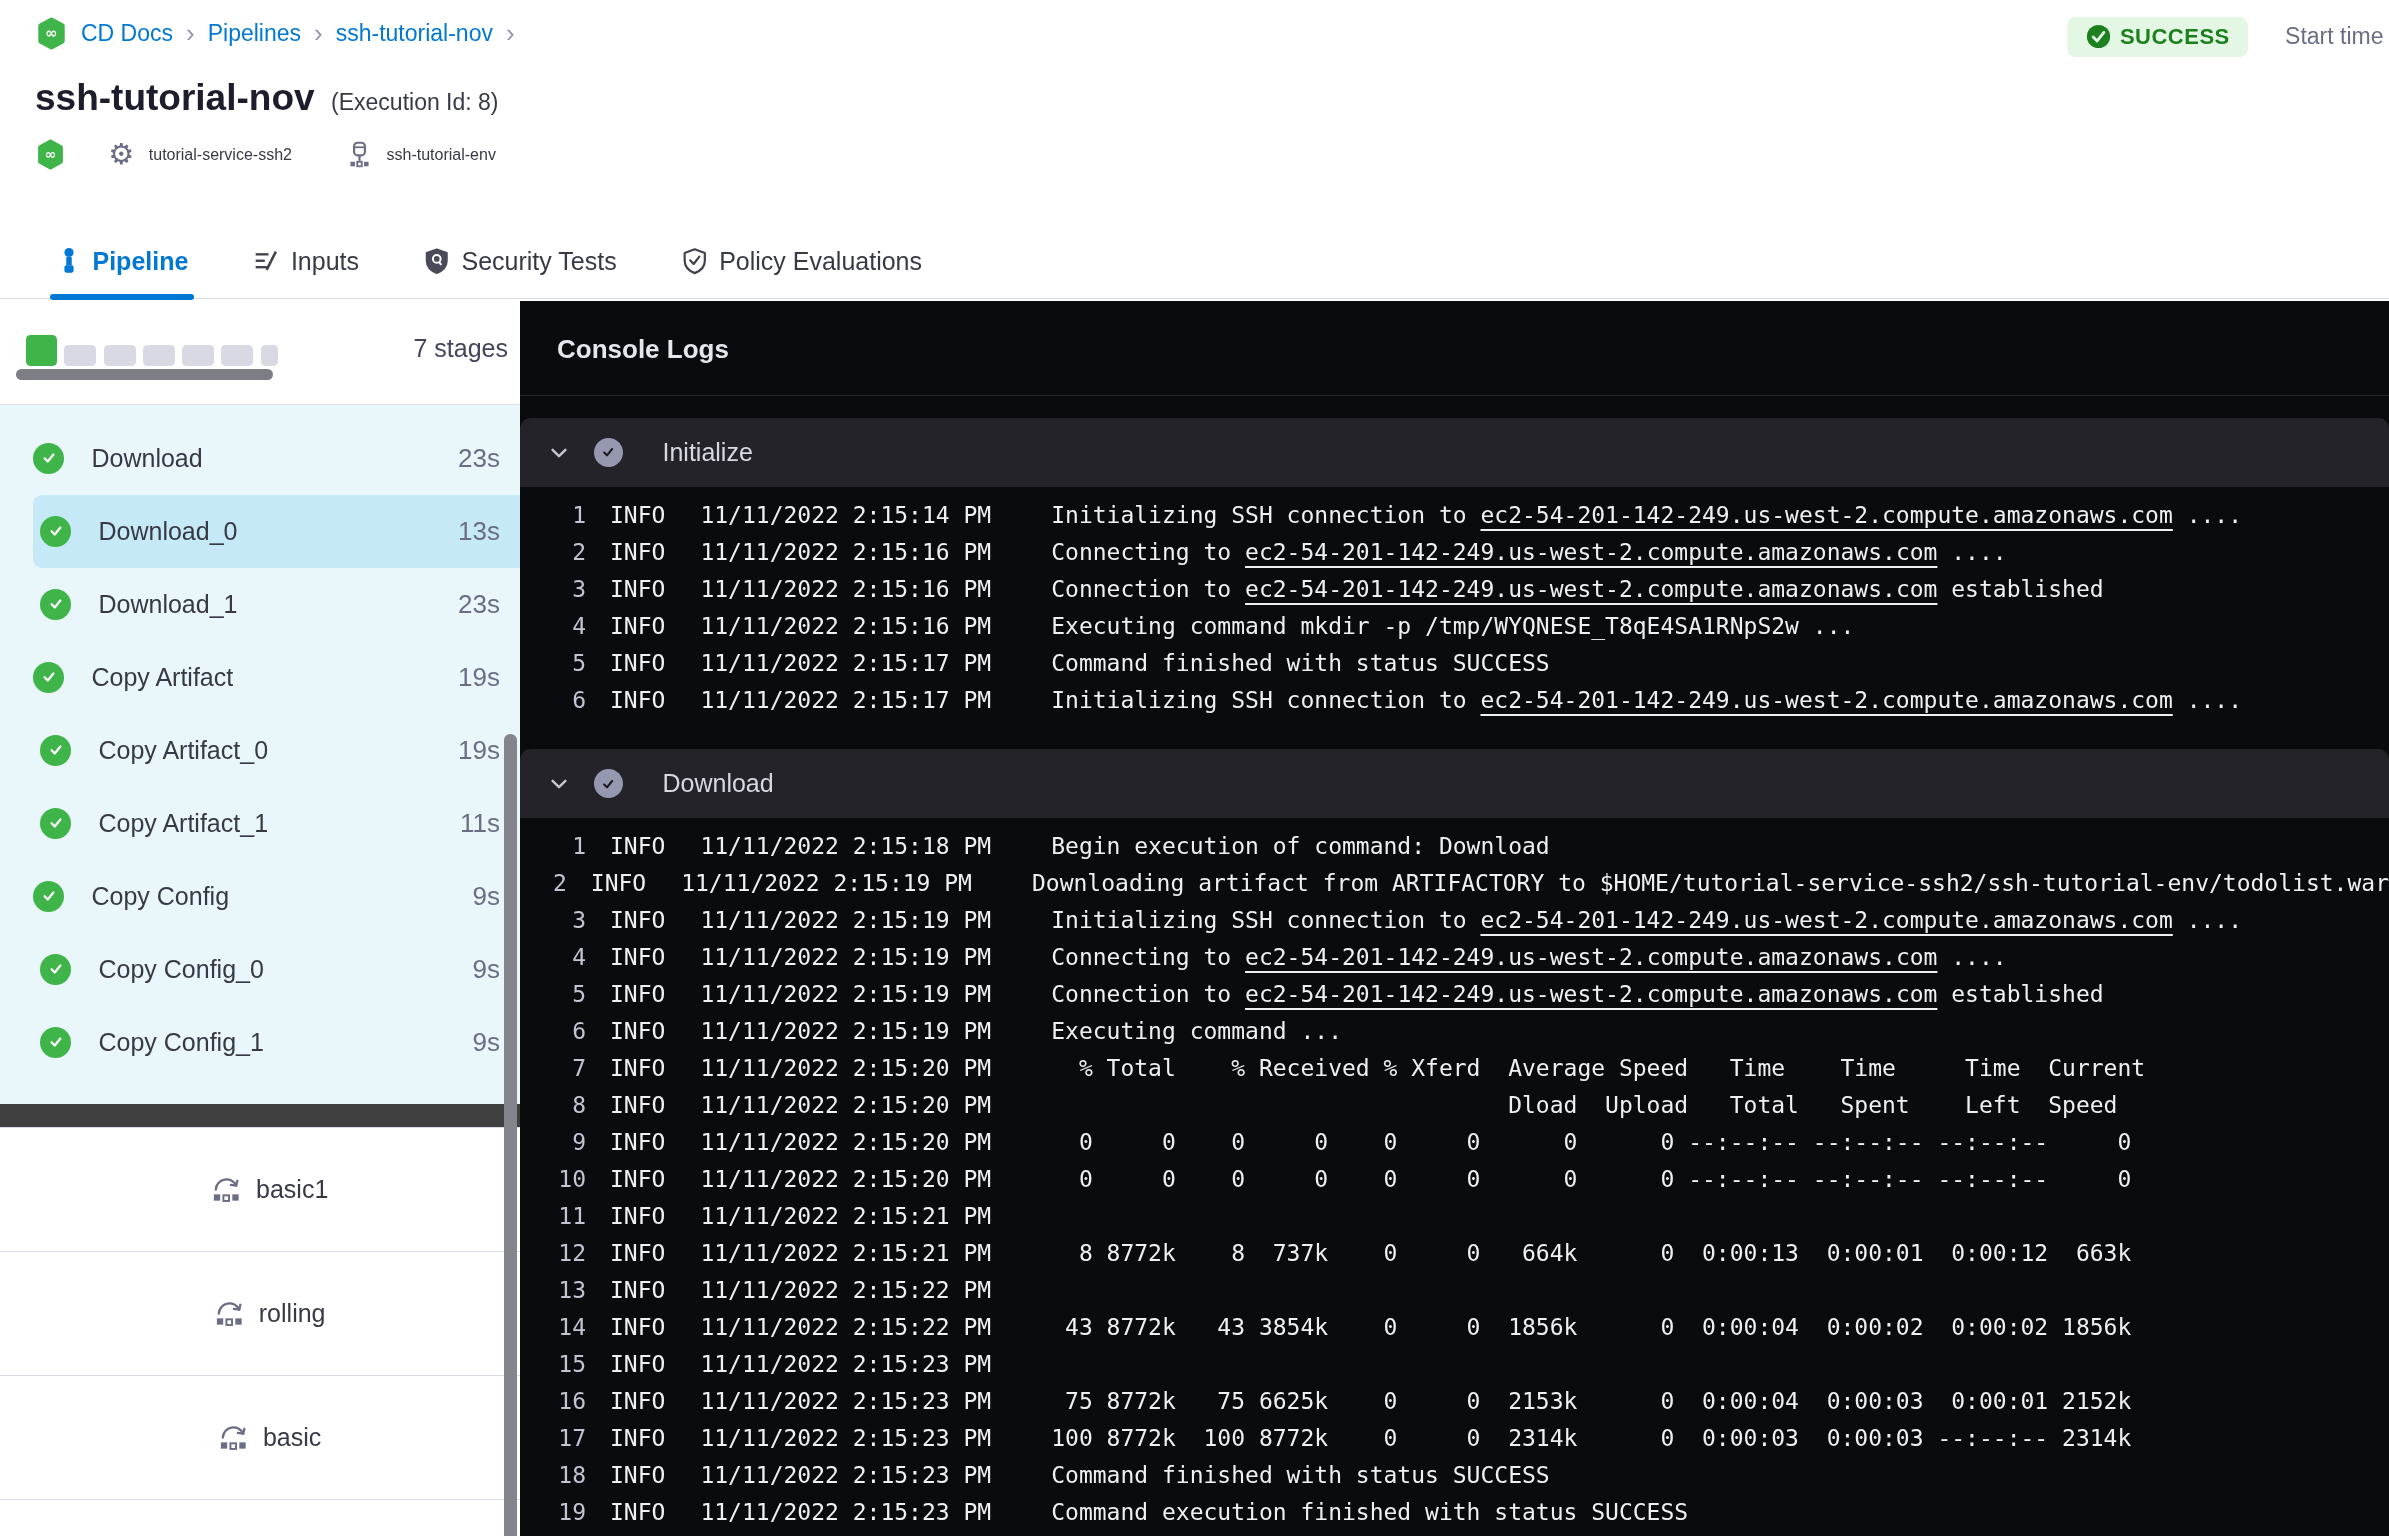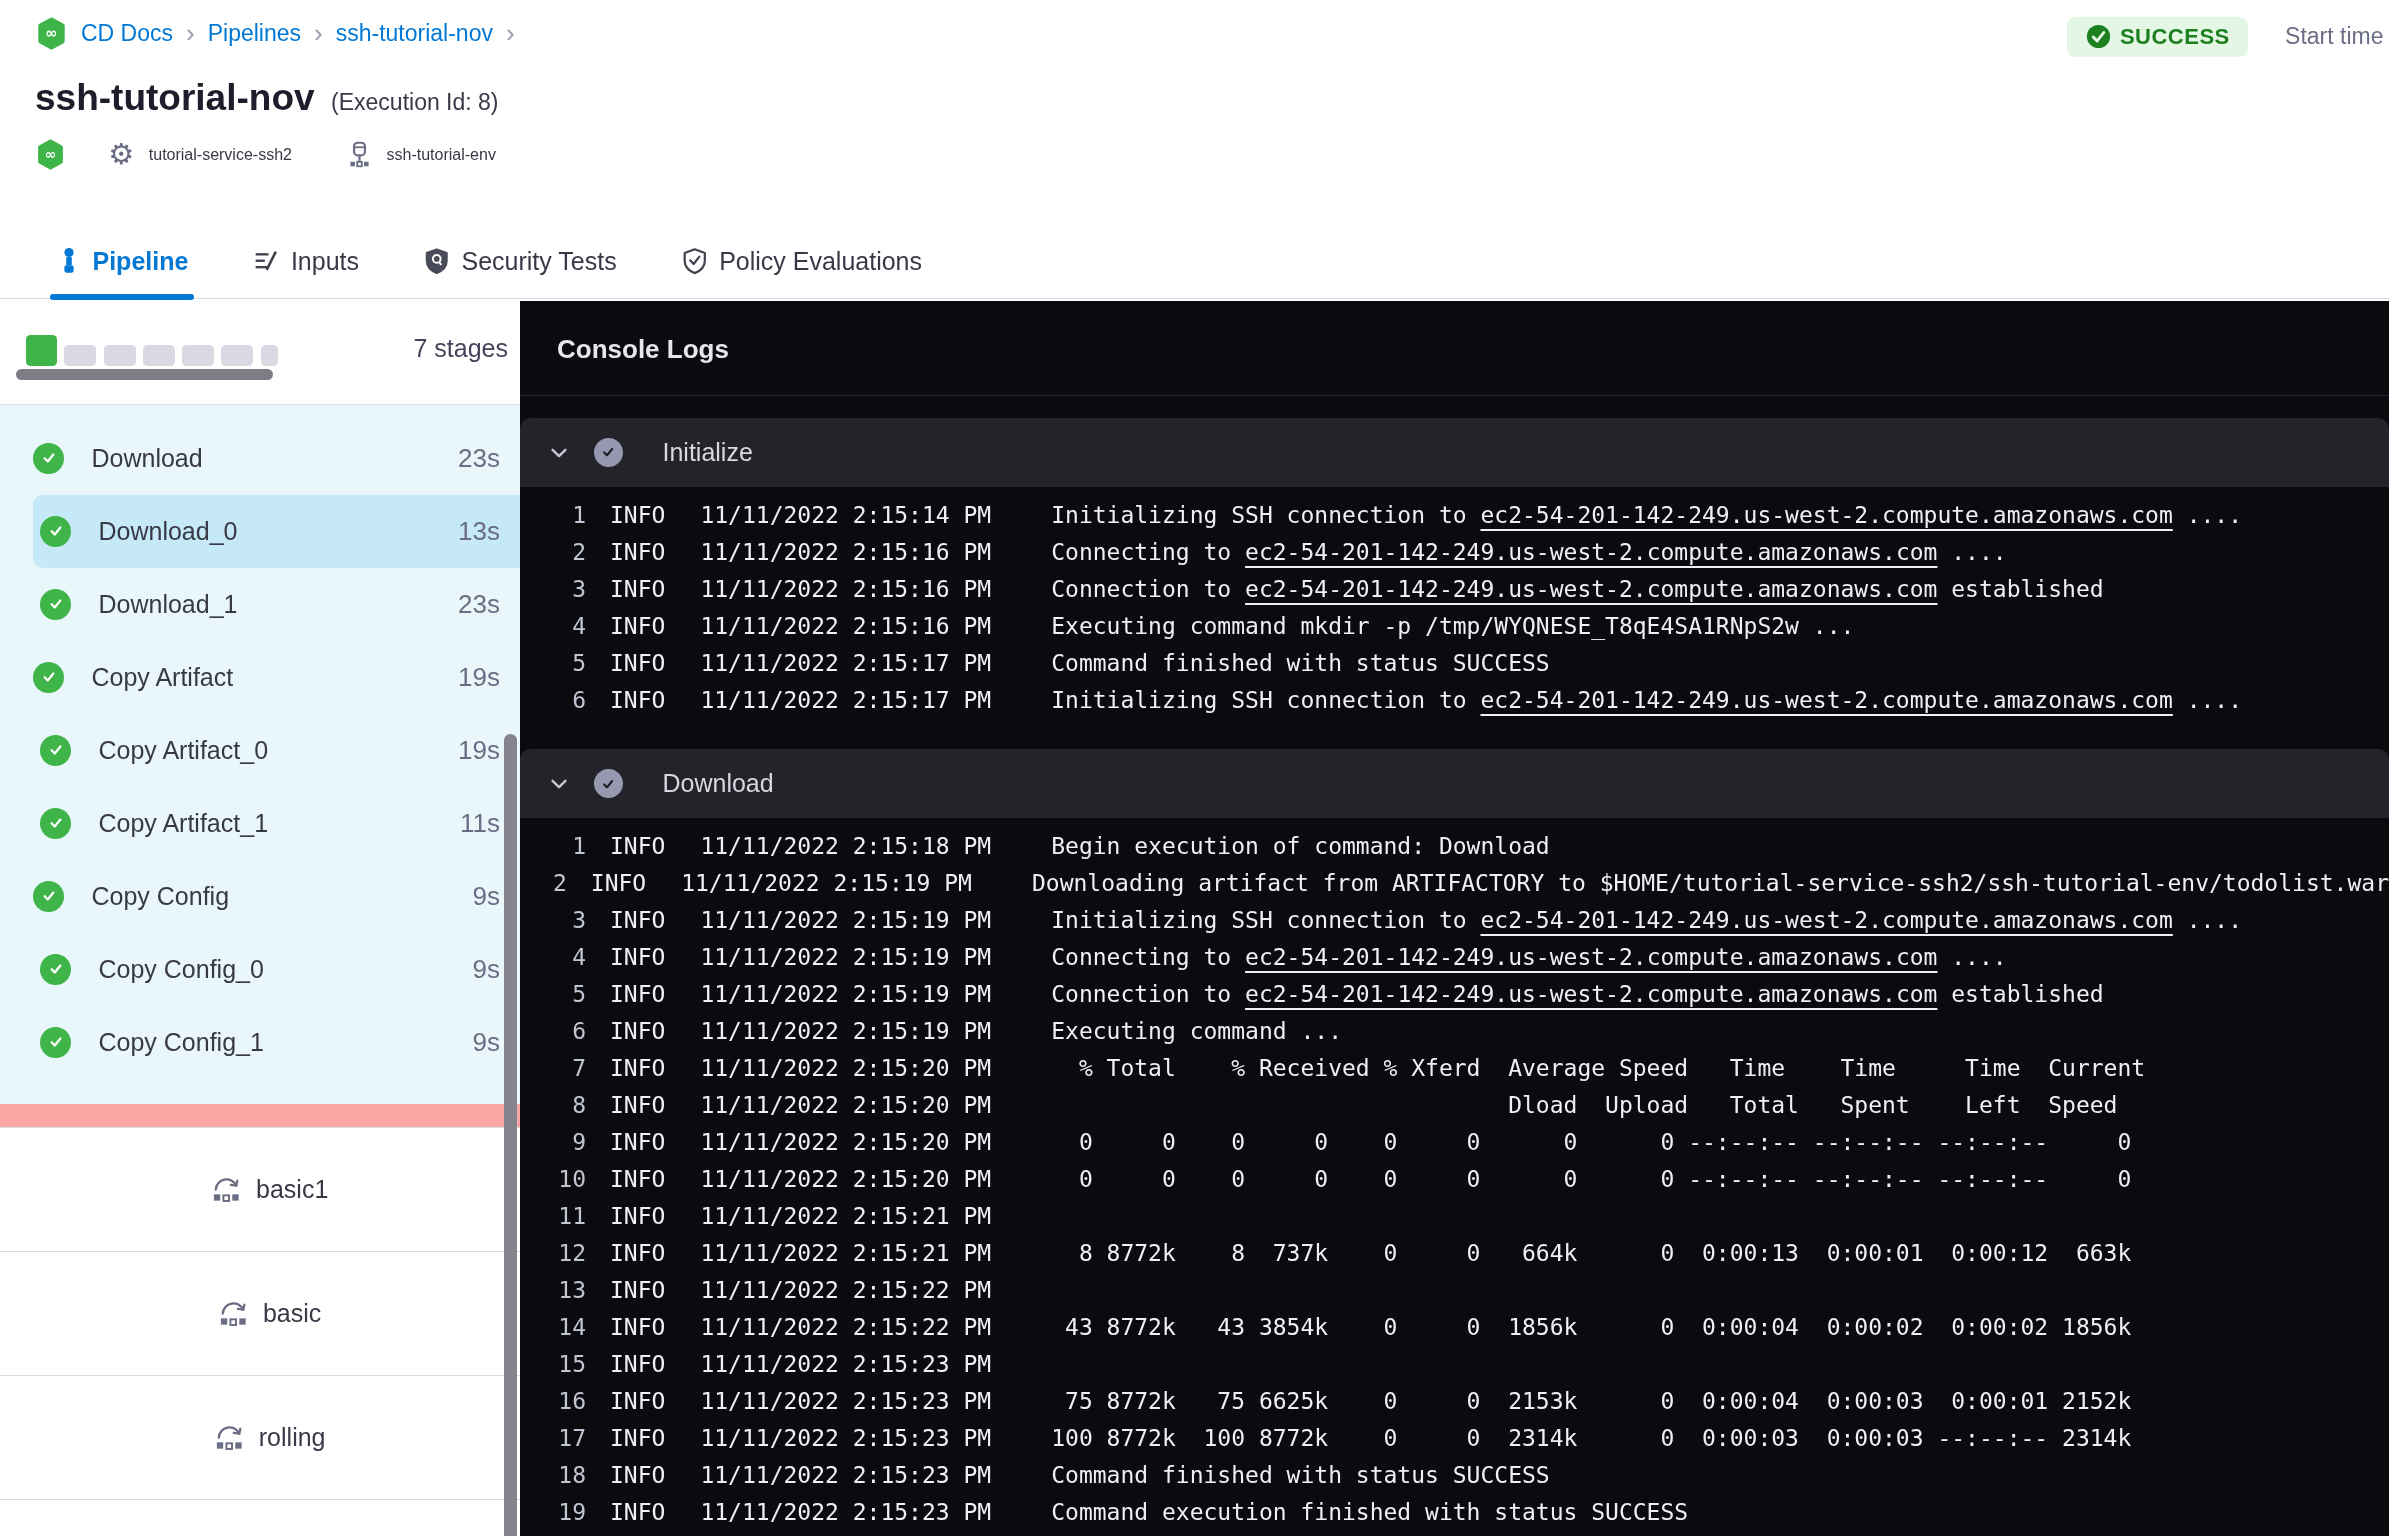--- a/index.html
+++ b/index.html
@@ -34,21 +34,21 @@
           display:flex; align-items:center; gap:53px; padding-left:50px; background:#fff; }
   .tab { position:relative; height:100%; display:flex; align-items:center; gap:11px; cursor:pointer;
          font-size:25px; color:#383946; padding:0 5.5px; }
   .tab.active { color:#0278d5; font-weight:bold; }
   .tab.active::after { content:""; position:absolute; left:0; right:0; bottom:-1.8px; height:5.5px;
                        background:#0278d5; border-radius:3.7px; }
   .tab svg { display:block; }
 
   
   .main { position:absolute; top:301px; left:0; right:0; bottom:0; display:flex; }
-  .sidebar { position:relative; width:520px; background:#fca5a5; overflow:hidden; }
+  .sidebar { position:relative; width:520px; background:#404040; overflow:hidden; }
   .console { position:relative; flex:1; background:#0a0b0e; overflow:hidden; }
 
   
   .progress-row { position:relative; height:103px; background:#fff; }
   .squares { position:absolute; left:26px; top:34px; display:flex; align-items:flex-end; gap:7.3px; }
   .square { width:32px; height:21px; background:#d8d9e3; border-radius:4.6px; }
   .square.done { width:31px; height:31px; background:#3fb549; }
   .square.partial { width:17.4px; }
   .mini-scrollbar { position:absolute; left:15.6px; top:68px; width:257px; height:11px;
                     background:#7d7d85; border-radius:5.5px; }
@@ -301,31 +301,31 @@
           <span class="pipeline-label">basic1</span>
         </div>
         <div class="pipeline-item">
           <svg width="33" height="33" viewBox="0 0 34 34">
             <path d="M6 17 A 11 11 0 0 1 27 13" fill="none" stroke="#6b6d85" stroke-width="2.4" stroke-linecap="round"></path>
             <path d="M27 13 l-5.5 -0.8 M27 13 l1.2 -5" stroke="#6b6d85" stroke-width="2.4" stroke-linecap="round"></path>
             <rect x="4" y="22" width="6.5" height="6.5" fill="#6b6d85"></rect>
             <rect x="13.8" y="23" width="5.8" height="5.8" fill="none" stroke="#6b6d85" stroke-width="2"></rect>
             <rect x="23" y="22" width="6.5" height="6.5" fill="#6b6d85"></rect>
           </svg>
-          <span class="pipeline-label">basic</span>
+          <span class="pipeline-label">rolling</span>
         </div>
         <div class="pipeline-item">
           <svg width="33" height="33" viewBox="0 0 34 34">
             <path d="M6 17 A 11 11 0 0 1 27 13" fill="none" stroke="#6b6d85" stroke-width="2.4" stroke-linecap="round"></path>
             <path d="M27 13 l-5.5 -0.8 M27 13 l1.2 -5" stroke="#6b6d85" stroke-width="2.4" stroke-linecap="round"></path>
             <rect x="4" y="22" width="6.5" height="6.5" fill="#6b6d85"></rect>
             <rect x="13.8" y="23" width="5.8" height="5.8" fill="none" stroke="#6b6d85" stroke-width="2"></rect>
             <rect x="23" y="22" width="6.5" height="6.5" fill="#6b6d85"></rect>
           </svg>
-          <span class="pipeline-label">rolling</span>
+          <span class="pipeline-label">basic</span>
         </div>
         <div class="pipeline-item"></div>
       </div>
     <div class="sidebar-scrollbar"></div>
   </div>
 
   <div class="console">
     <div class="console-title">Console Logs</div>
     <div class="console-sep"></div>
     <div class="console-body">

